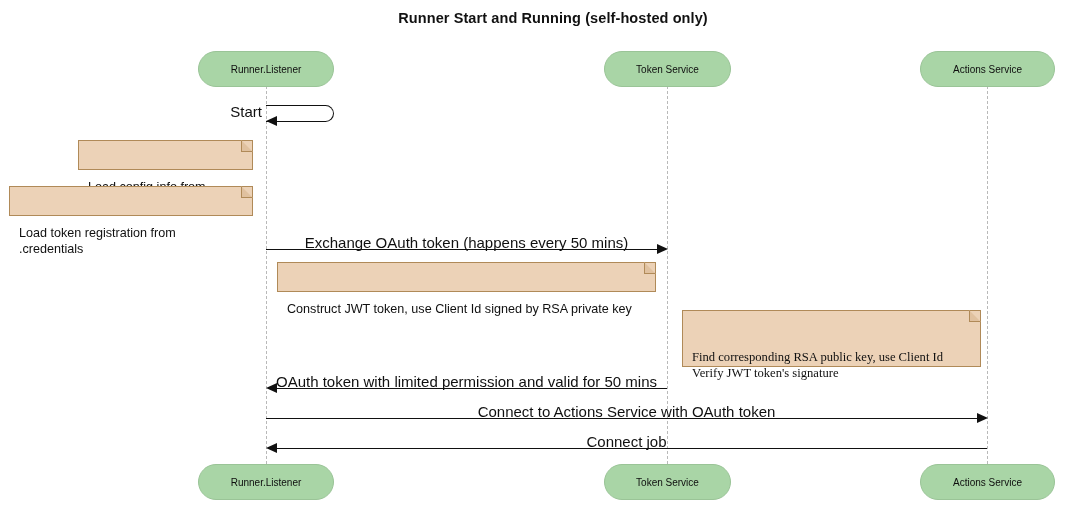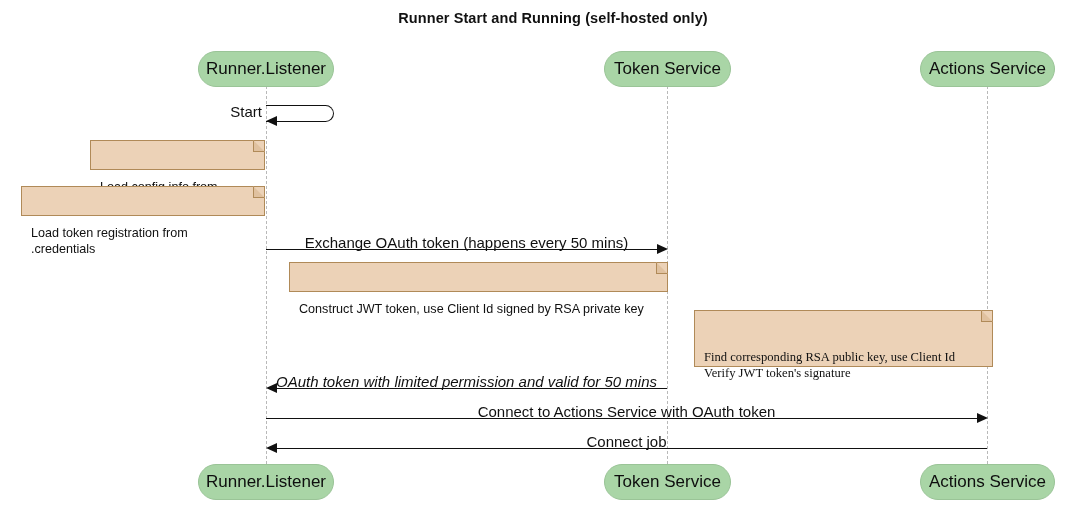--- a/index.html
+++ b/index.html
@@ -40,34 +40,33 @@
   .participant {
     position: absolute;
     height: 36px;
     background: #a9d5a6;
     border: 1px solid #9ac497;
     border-radius: 18px;
     display: flex;
     align-items: center;
     justify-content: center;
     color: #0e0e0e;
-    font-size: 17px;
+    font-size: 10px;
     box-sizing: border-box;
   }
   .note {
     position: absolute;
     background: #ecd2b7;
     border: 1px solid #b08a58;
     box-sizing: border-box;
     color: #101010;
     font-size: 12.6px;
     line-height: 16px;
     padding: 6px 9px 6px 9px;
     white-space: pre-line;
-    margin-left: 12px;
   }
   .note .fold {
     position: absolute;
     right: -1px;
     top: -1px;
     width: 11px;
     height: 11px;
     background: #e0c19f;
     border-left: 1px solid #b08a58;
     border-bottom: 1px solid #b08a58;
@@ -162,21 +161,21 @@
     <span class="fold"></span>
     <span>Construct JWT token, use Client Id signed by RSA private key</span>
   </div>
 
   <div class="note" style="left:682px; top:310px; width:299px; height:57px;font-family:Liberation Serif, serif;">
     <span class="fold"></span>
     <span>Find corresponding RSA public key, use Client Id
 Verify JWT token's signature</span>
   </div>
 
-  <div class="msg-label" style="left:266px; top:373px; width:401px;font-style:italic;">OAuth token with limited permission and valid for 50 mins</div>
+  <div class="msg-label" style="left:266px; top:373px; width:401px;">OAuth token with limited permission and valid for 50 mins</div>
   <div class="msg-line" style="left:275px; top:388px; width:392px;"></div>
   <div class="arrowhead left" style="left:266px; top:383px;"></div>
 
   <div class="msg-label" style="left:266px; top:403px; width:721px;">Connect to Actions Service with OAuth token</div>
   <div class="msg-line" style="left:266px; top:418px; width:712px;"></div>
   <div class="arrowhead right" style="left:977px; top:413px;"></div>
 
   <div class="msg-label" style="left:266px; top:433px; width:721px;">Connect job</div>
   <div class="msg-line" style="left:275px; top:448px; width:712px;"></div>
   <div class="arrowhead left" style="left:266px; top:443px;"></div>

